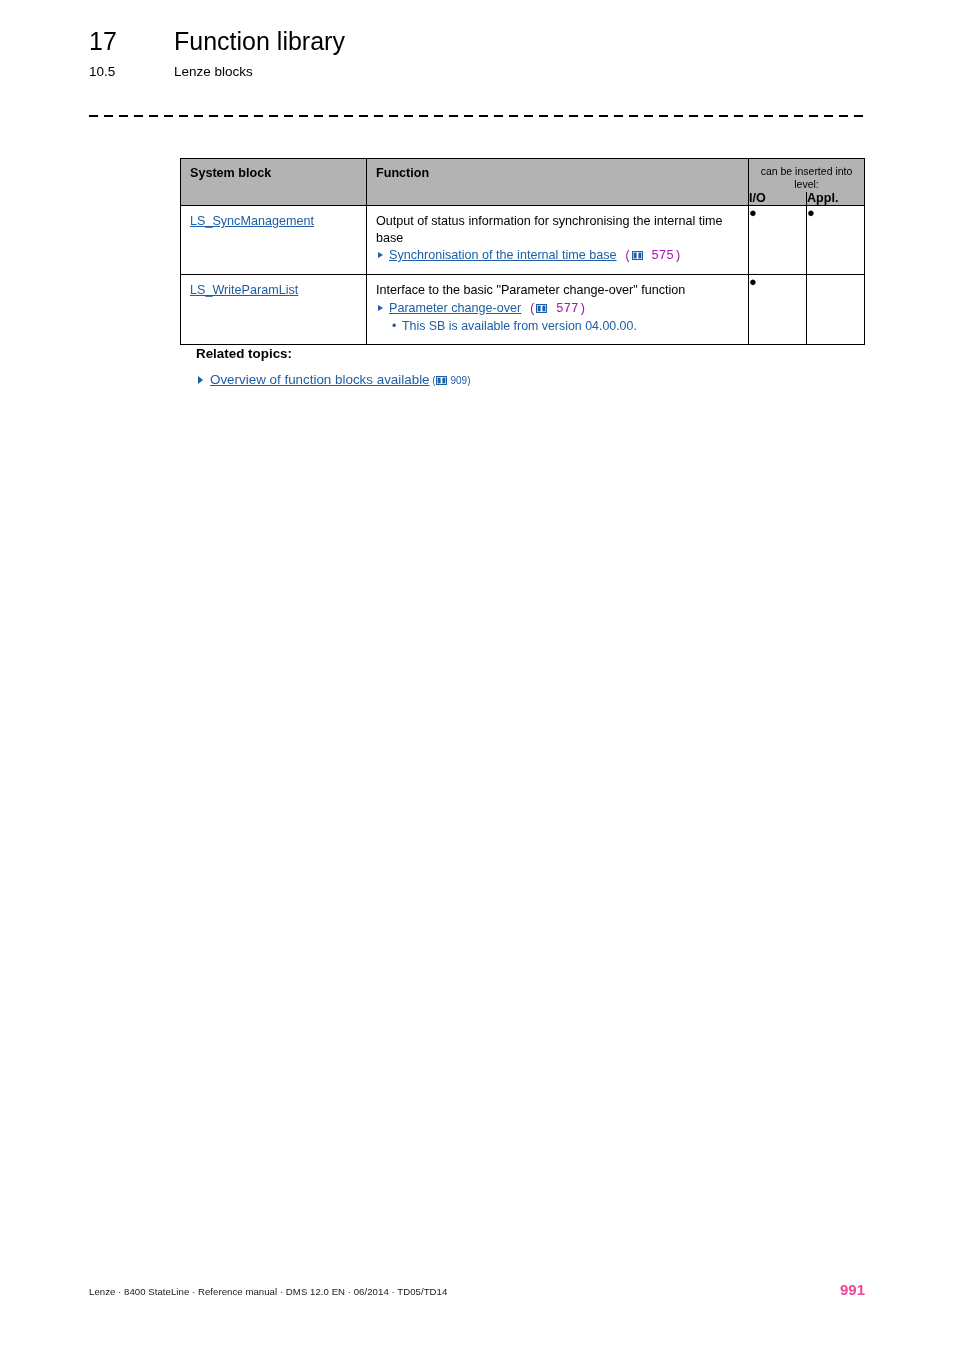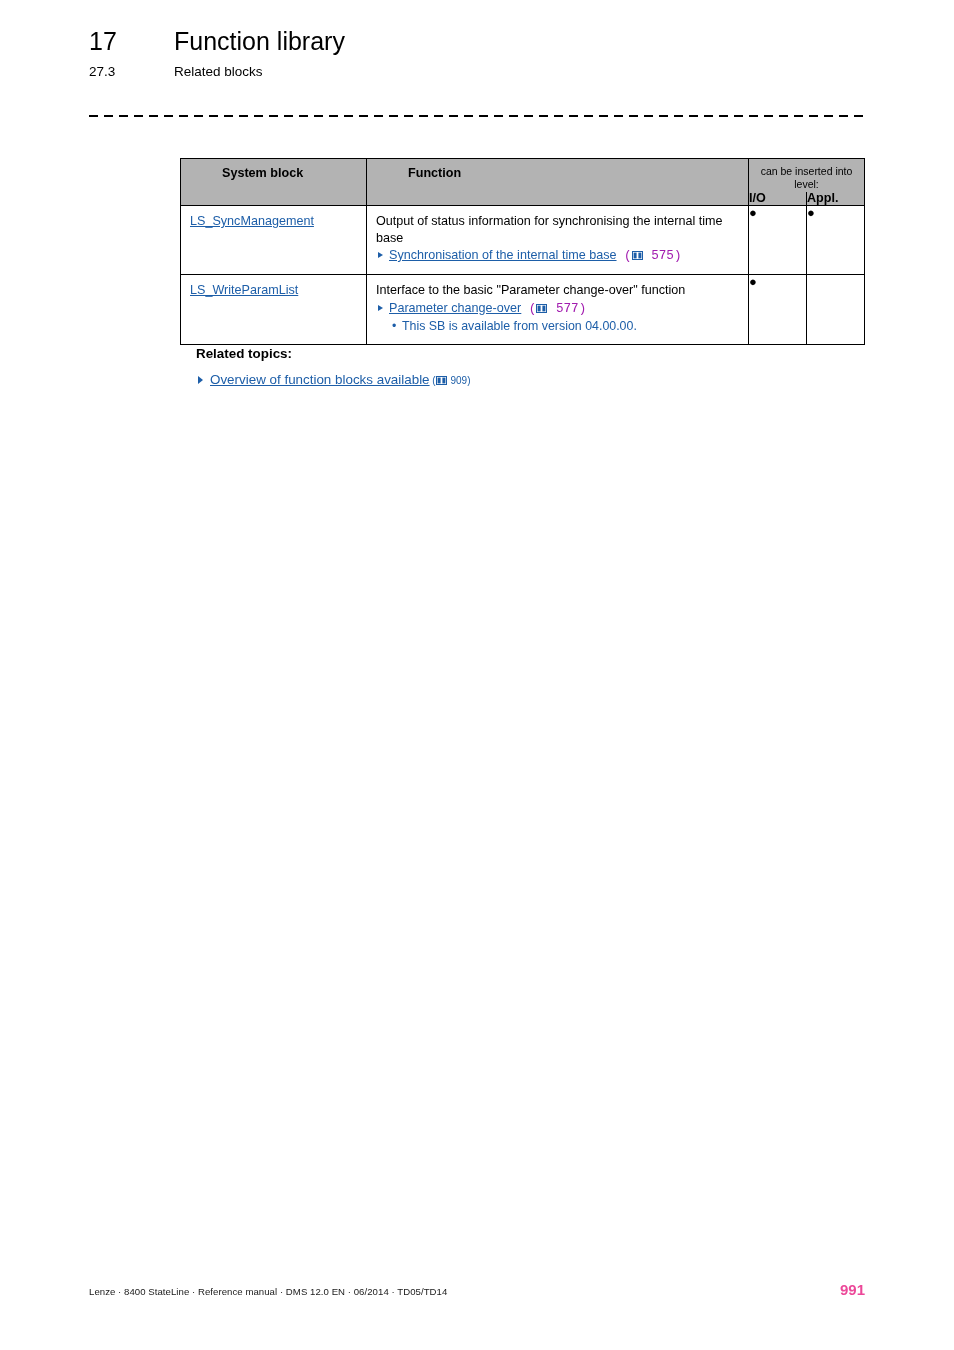--- a/index.html
+++ b/index.html
@@ -93,21 +93,20 @@
     text-align: left;
   }
   .sb-table thead th {
     background: #b3b3b3;
     font-weight: bold;
     font-size: 12.6px;
   }
   .th-block, .th-func {
     padding: 7px 9px 6px 9px;
     line-height: 15px;
-    margin-left: 32px;
   }
   .th-level {
     font-weight: normal;
     font-size: 10.5px;
     text-align: center;
     line-height: 12.5px;
     padding: 6px 4px 2px 4px;
   }
   .th-sub {
     font-weight: normal;
@@ -243,22 +242,22 @@
 <body>
 
 <div class="page">
 
   <div class="runhead">
     <div class="runhead-row1">
       <div class="chapter-number">17</div>
       <div class="chapter-title">Function library</div>
     </div>
     <div class="runhead-row2">
-      <div class="section-number">27.3</div>
-      <div class="section-title">Related blocks</div>
+      <div class="section-number">10.5</div>
+      <div class="section-title">Lenze blocks</div>
     </div>
   </div>
 
   <div class="dashed-rule"></div>
 
   <table class="sb-table">
     <colgroup>
       <col style="width:186px">
       <col style="width:382px">
       <col style="width:58px">

